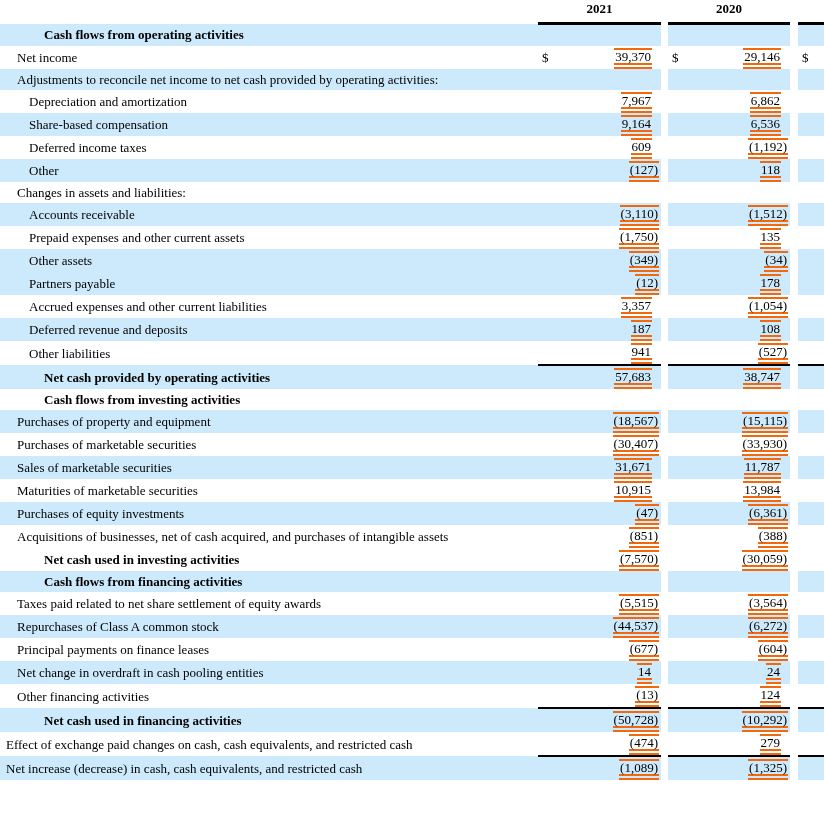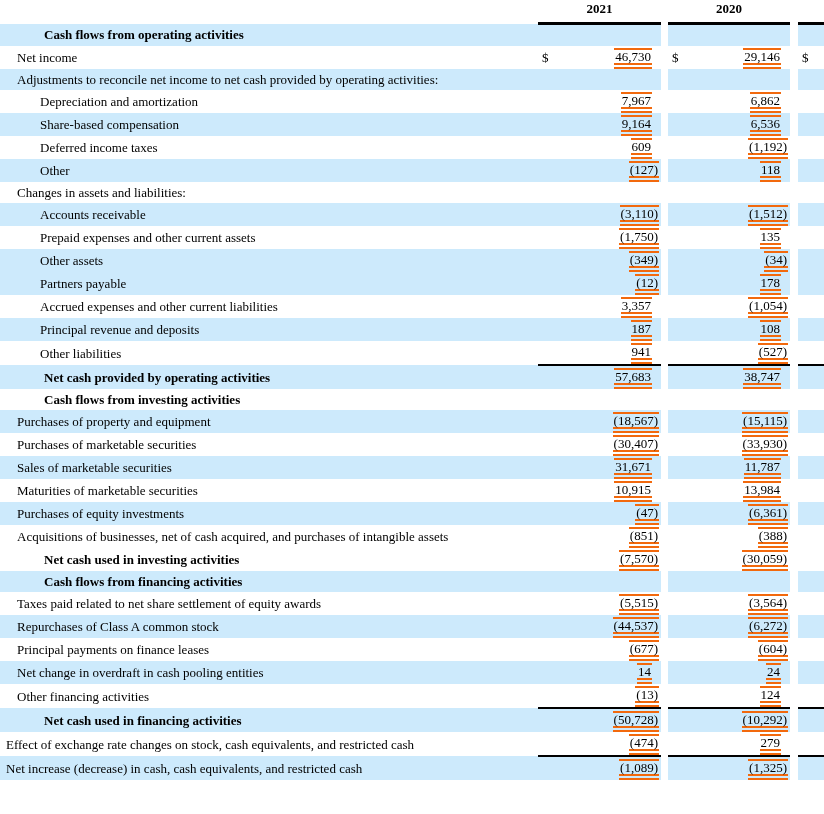--- a/index.html
+++ b/index.html
@@ -16,21 +16,21 @@
   table{border-collapse:collapse;table-layout:fixed;width:824px;}
   td{padding:0;margin:0;white-space:nowrap;overflow:hidden;vertical-align:middle;height:21px;line-height:21px;}
   thead td{height:22px;vertical-align:top;line-height:18px;padding-top:0;}
   tr.shade td{background:var(--shade);}
   td.gap{background:#fff !important;}
   td.yr{text-align:center;font-weight:bold;border-bottom:3px solid var(--rule);}
   td.yr-stub{border-bottom:3px solid var(--rule);}
   td.lbl{text-align:left;}
   td.ind0{padding-left:6px;}
   td.ind1{padding-left:17px;margin-left:33px;}
-  td.ind2{padding-left:40px;}
+  td.ind2{padding-left:29px;}
   td.ind3{padding-left:40px;}
   tr.bold td.lbl{font-weight:bold;padding-left:44px;}
   td.cur{text-align:left;padding-left:4px;}
   td.val{text-align:right;padding-right:2px;}
   span.fact{
     display:inline-block;line-height:13px;padding:0 1px;
     border-top:2px solid var(--orange);
     border-bottom:6px double var(--orange);
   }
   span.pos{margin-right:7px;}
@@ -67,21 +67,21 @@
         <td class="val"></td>
         <td class="gap"></td>
         <td class="cur"></td>
         <td class="val"></td>
         <td class="gap"></td>
         <td class="cur"></td>
       </tr>
       <tr>
         <td class="lbl ind1">Net income</td>
         <td class="cur">$</td>
-        <td class="val"><span class="fact pos">46,730</span></td>
+        <td class="val"><span class="fact pos">39,370</span></td>
         <td class="gap"></td>
         <td class="cur">$</td>
         <td class="val"><span class="fact pos">29,146</span></td>
         <td class="gap"></td>
         <td class="cur">$</td>
       </tr>
       <tr class="shade">
         <td class="lbl ind1">Adjustments to reconcile net income to net cash provided by operating activities:</td>
         <td class="cur"></td>
         <td class="val"></td>
@@ -185,21 +185,21 @@
         <td class="lbl ind2">Accrued expenses and other current liabilities</td>
         <td class="cur"></td>
         <td class="val"><span class="fact pos">3,357</span></td>
         <td class="gap"></td>
         <td class="cur"></td>
         <td class="val"><span class="fact">(1,054)</span></td>
         <td class="gap"></td>
         <td class="cur"></td>
       </tr>
       <tr class="shade">
-        <td class="lbl ind2">Principal revenue and deposits</td>
+        <td class="lbl ind2">Deferred revenue and deposits</td>
         <td class="cur"></td>
         <td class="val"><span class="fact pos">187</span></td>
         <td class="gap"></td>
         <td class="cur"></td>
         <td class="val"><span class="fact pos">108</span></td>
         <td class="gap"></td>
         <td class="cur"></td>
       </tr>
       <tr>
         <td class="lbl ind2">Other liabilities</td>
@@ -365,21 +365,21 @@
         <td class="lbl ind3">Net cash used in financing activities</td>
         <td class="cur"></td>
         <td class="val"><span class="fact">(50,728)</span></td>
         <td class="gap"></td>
         <td class="cur"></td>
         <td class="val"><span class="fact">(10,292)</span></td>
         <td class="gap"></td>
         <td class="cur"></td>
       </tr>
       <tr>
-        <td class="lbl ind0">Effect of exchange rate changes on stock, cash equivalents, and restricted cash</td>
+        <td class="lbl ind0">Effect of exchange paid changes on cash, cash equivalents, and restricted cash</td>
         <td class="cur rb"></td>
         <td class="val rb"><span class="fact">(474)</span></td>
         <td class="gap"></td>
         <td class="cur rb"></td>
         <td class="val rb"><span class="fact pos">279</span></td>
         <td class="gap"></td>
         <td class="cur rb"></td>
       </tr>
       <tr class="shade">
         <td class="lbl ind0">Net increase (decrease) in cash, cash equivalents, and restricted cash</td>

